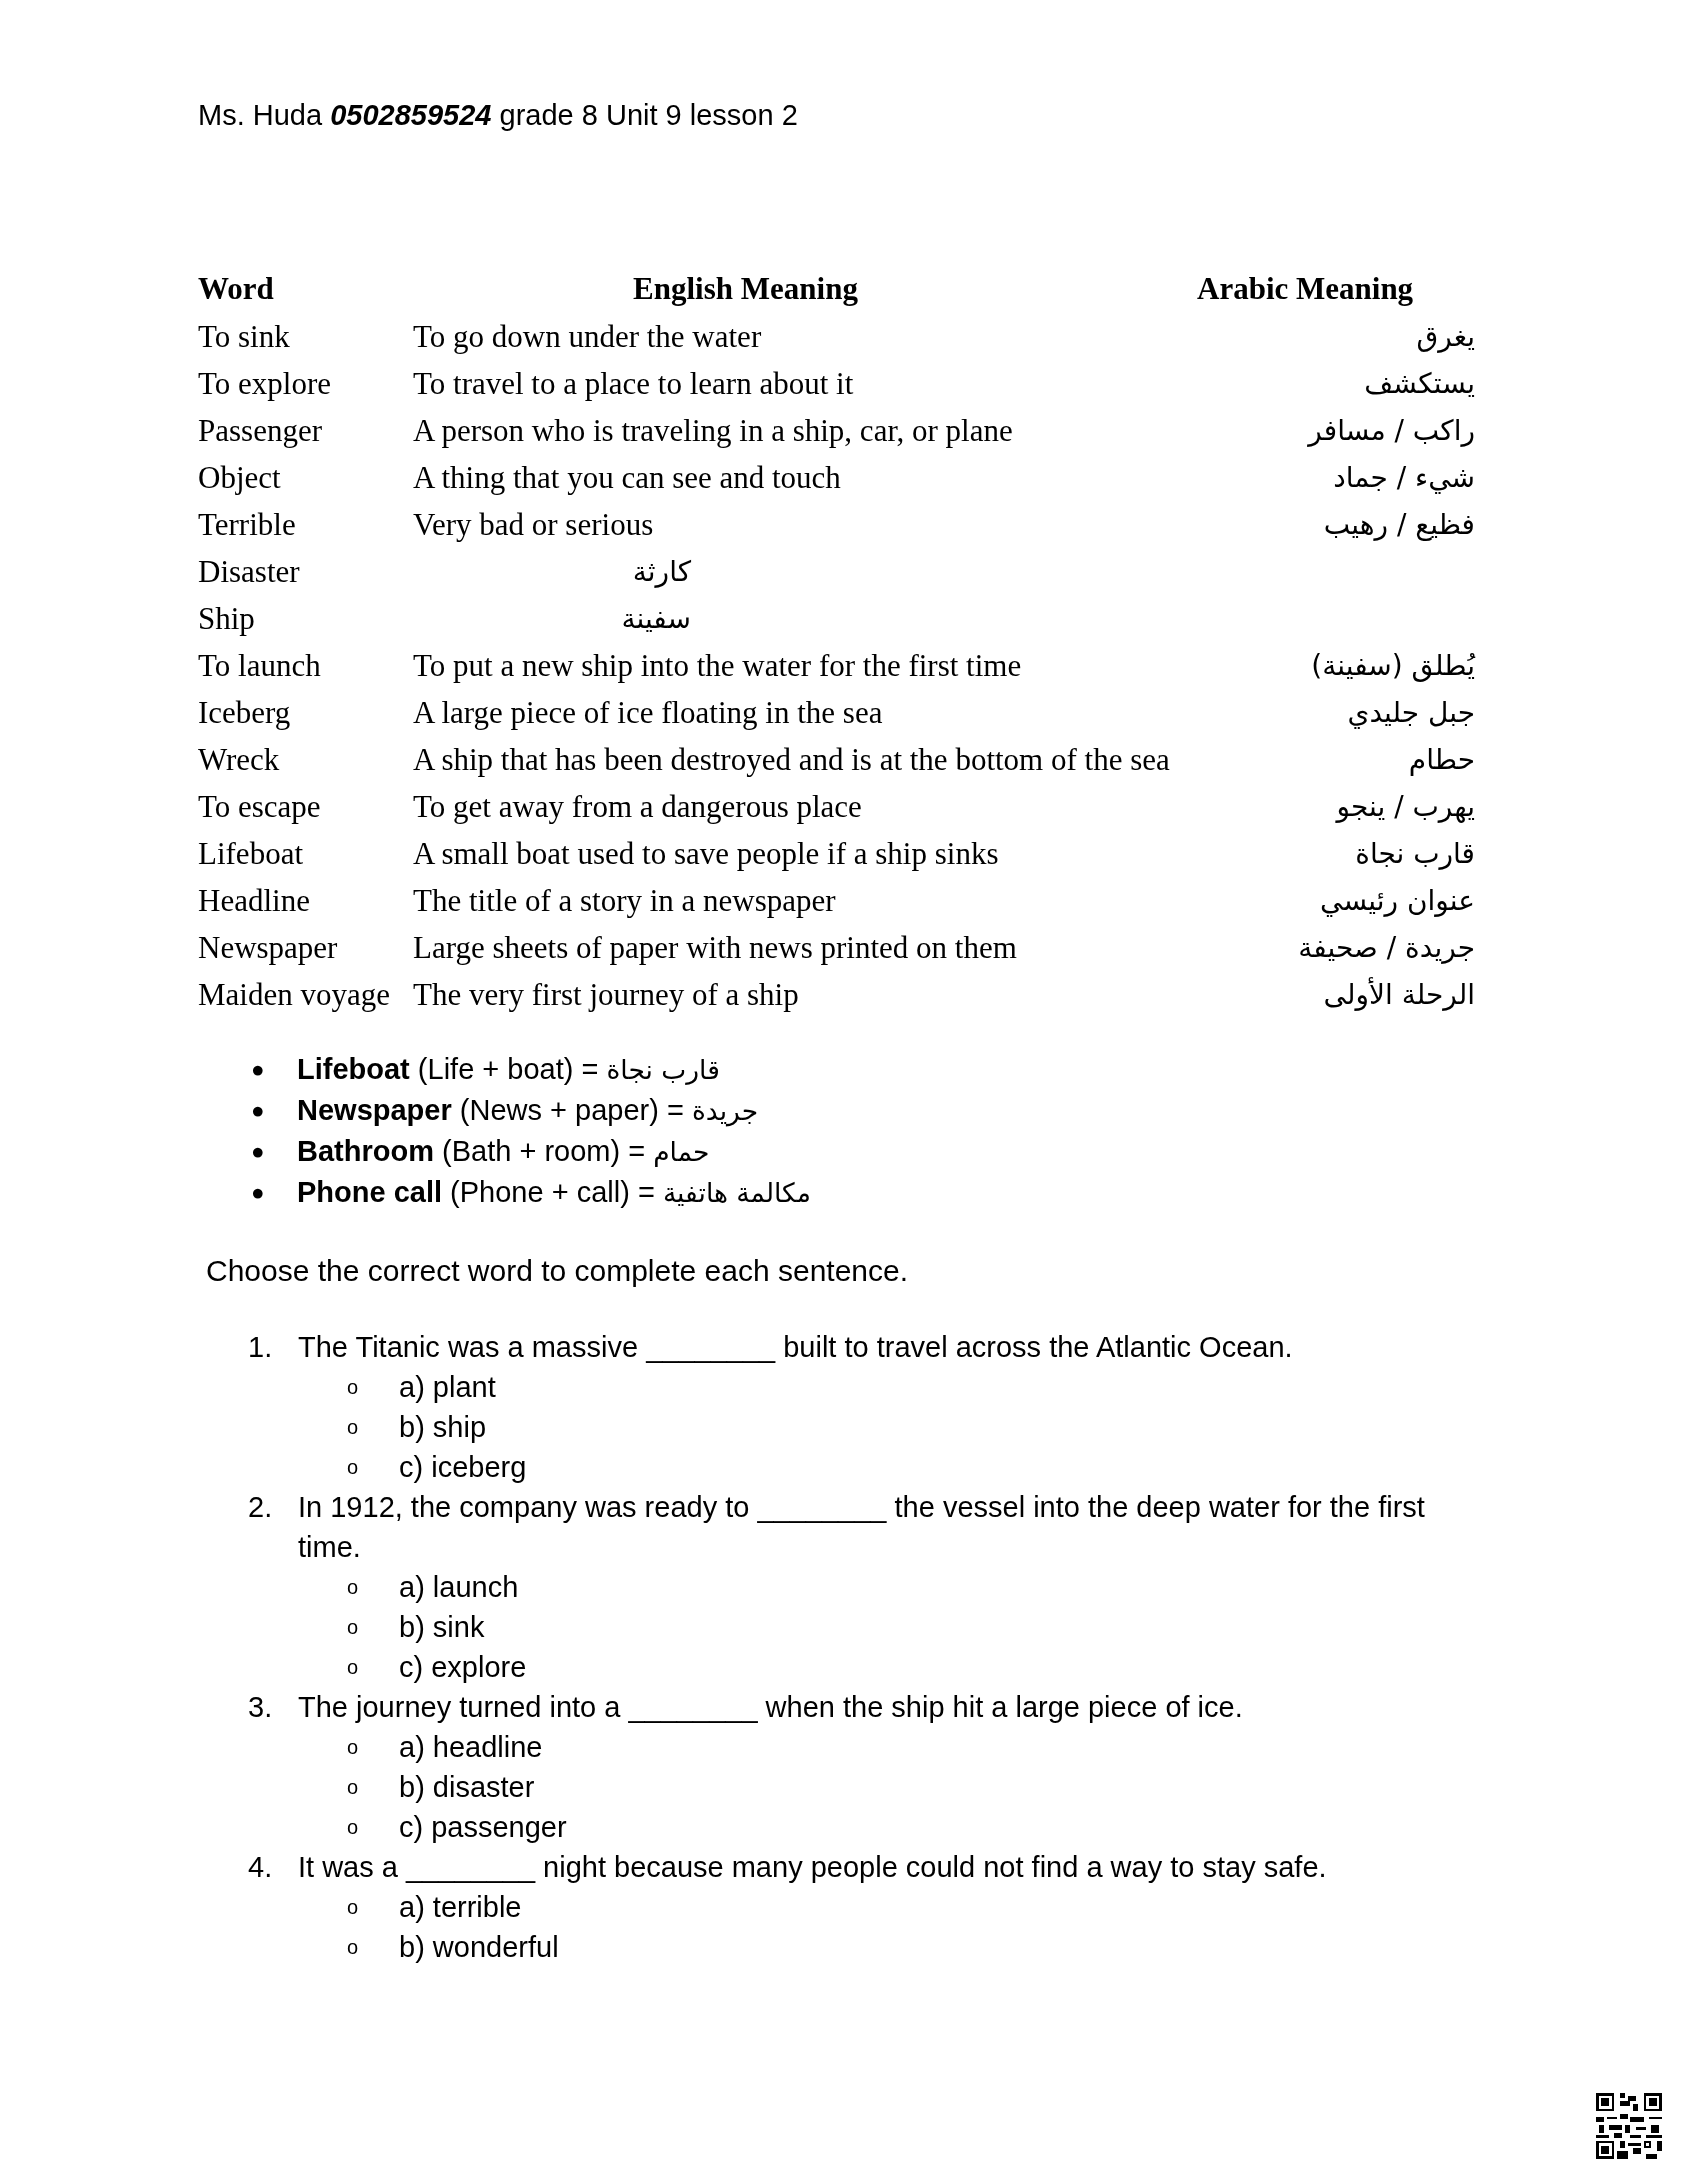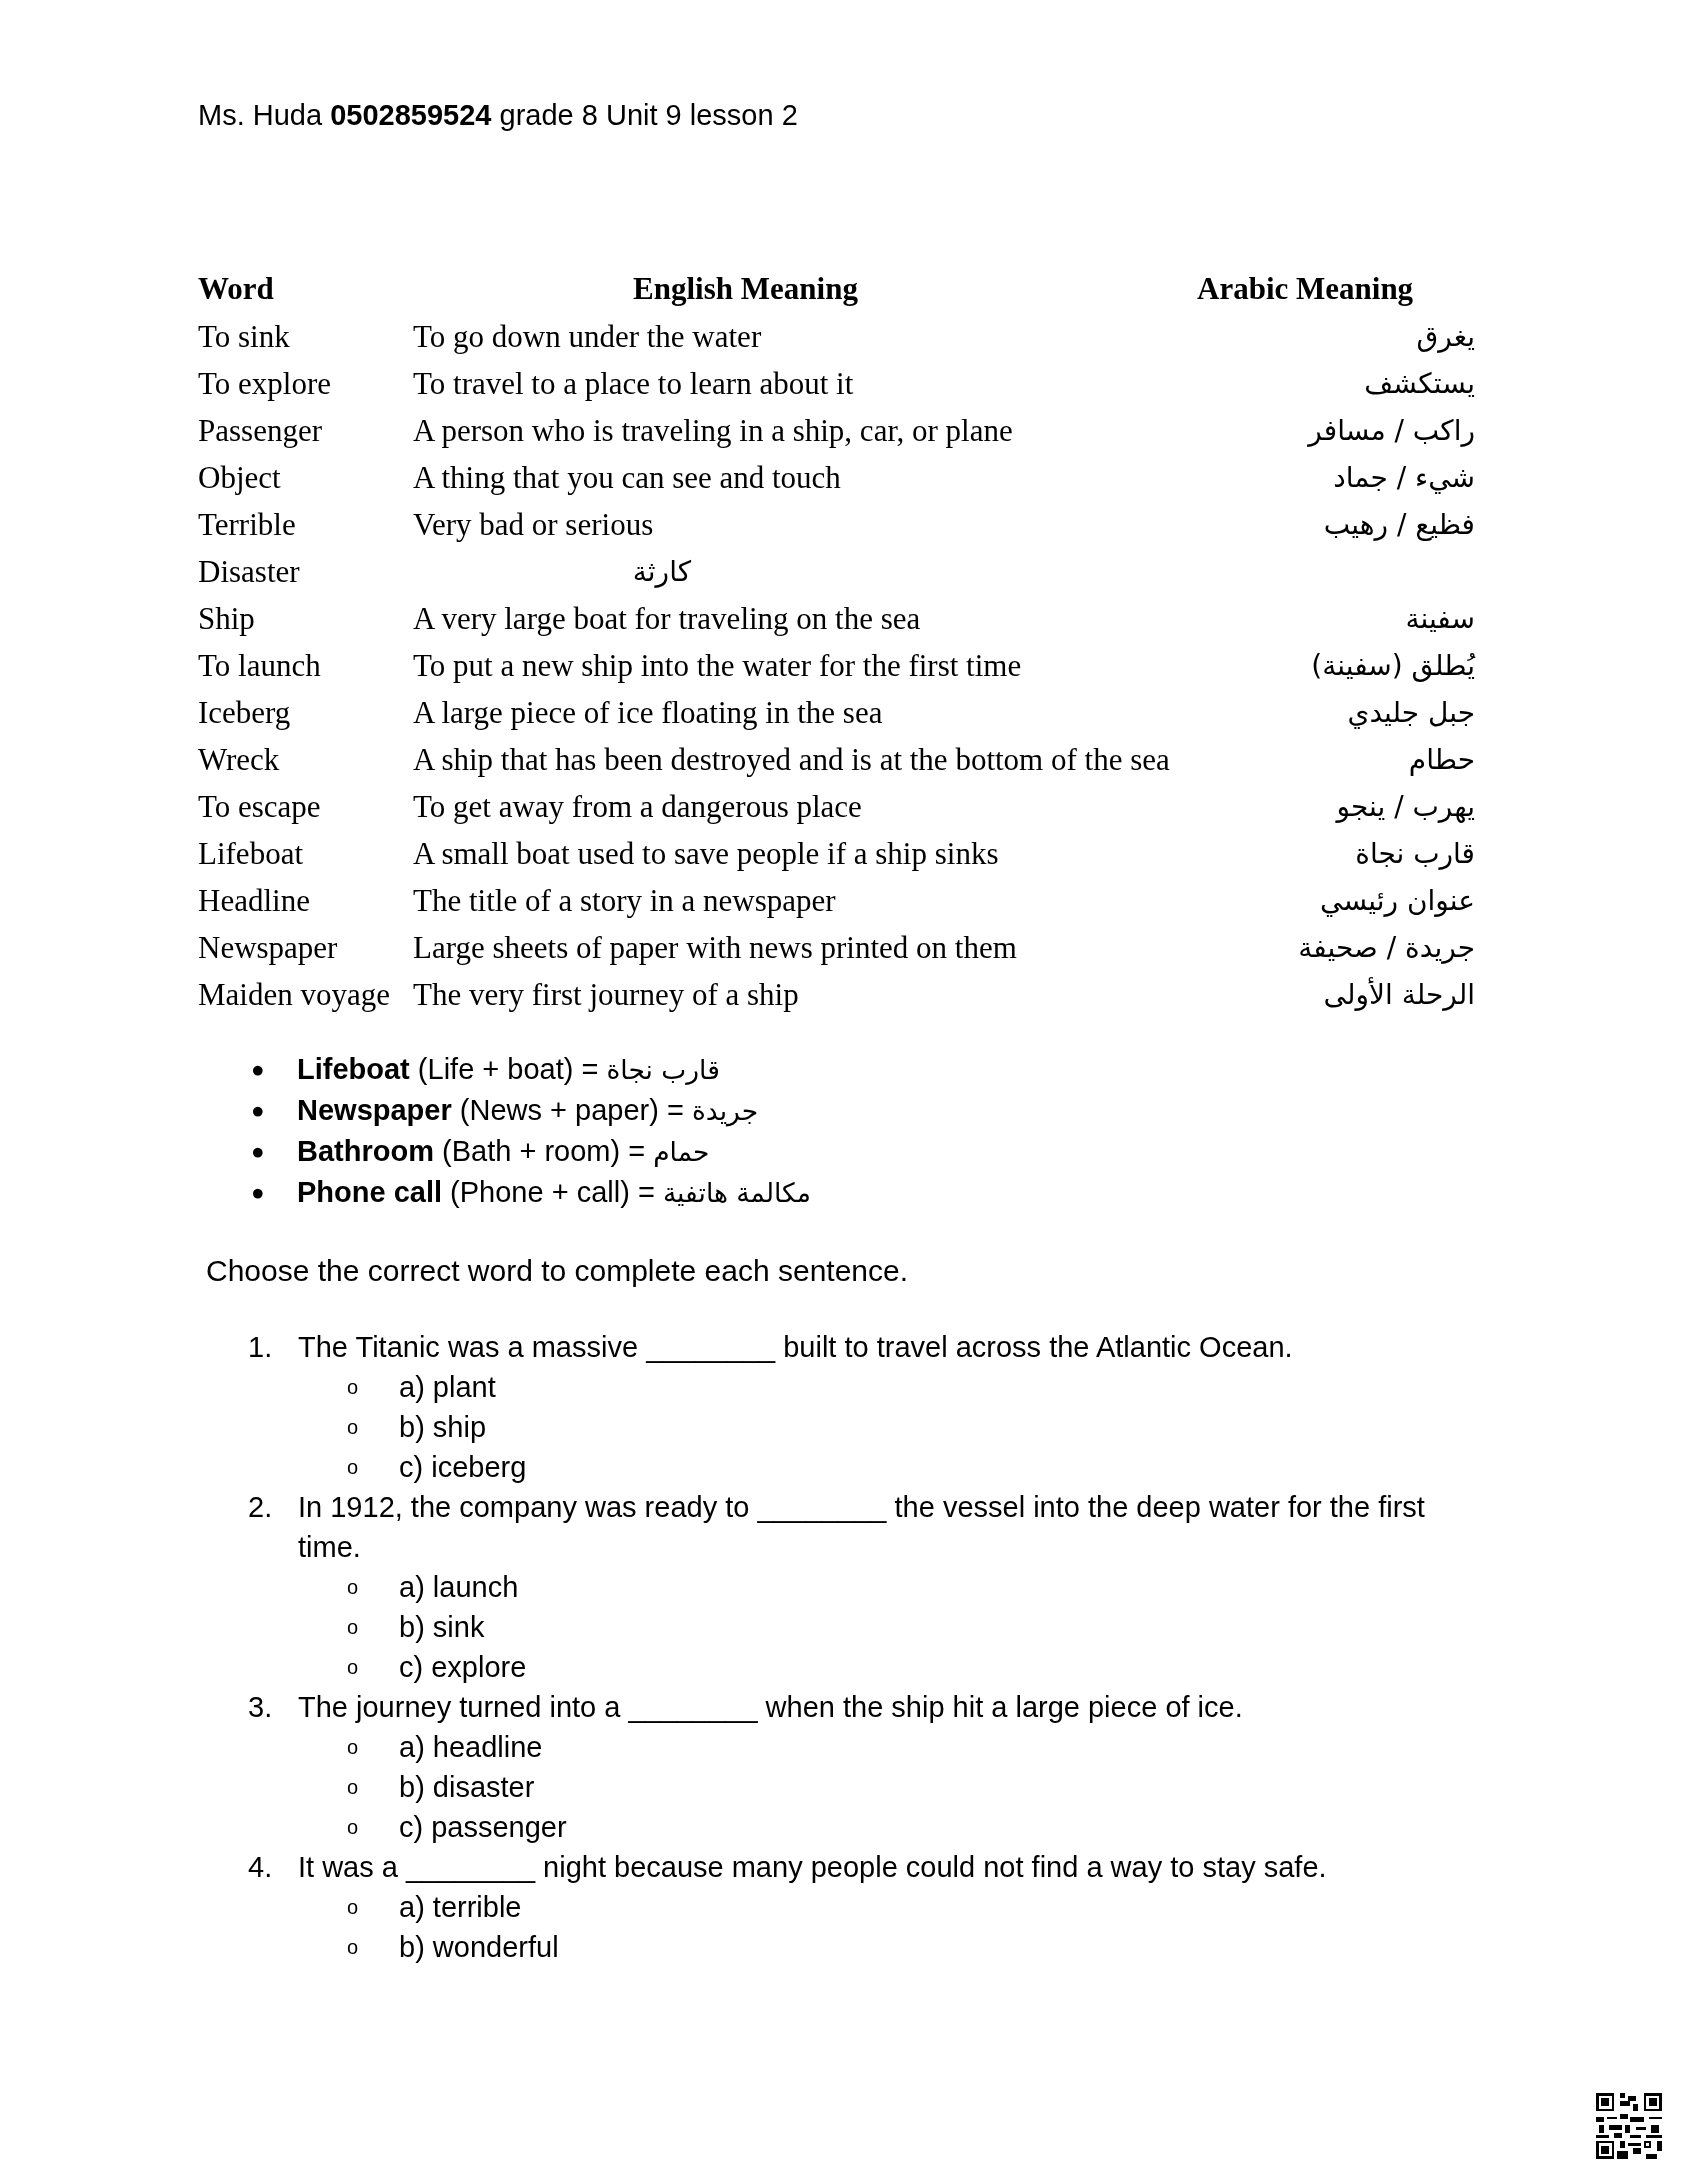--- a/index.html
+++ b/index.html
@@ -1,18 +1,18 @@
 <!DOCTYPE html>
 <html style="font-size:10.6px"><head>
 <meta charset="utf-8">
 <style>
   html, body { margin:0; padding:0; background:#ffffff; }
   body { width:1687px; height:2183px; position:relative; color:#000; overflow:hidden; }
   .page-header { position:absolute; left:198px; top:99px; font-family:"Liberation Sans", sans-serif; font-size:29px; }
-  .page-header b { font-weight:700; }
+  .page-header b { font-weight:700;font-style:italic; }
   .vocab { position:absolute; left:198px; top:265px; width:1277px; font-family:"Liberation Serif", serif; font-size:31px; }
   .vrow { display:flex; height:47px; align-items:center; }
   .vhead { font-weight:700; height:48px; }
   .c-word { width:215px; }
   .c-eng { flex:1; }
   .c-ar { width:278px; direction:rtl; font-family:"DejaVu Sans", sans-serif; font-size:28px; }
   .vhead .c-word { text-align:left; width:215px; padding-right:60px; box-sizing:border-box;font-family:Liberation Serif, serif; }
   .vhead .c-eng { text-align:center; padding-right:119px; }
   .vhead .c-ar { direction:ltr; font-family:"Liberation Serif", serif; font-size:31px; }
   .compounds { position:absolute; left:251px; top:1049px; font-family:"Liberation Sans", sans-serif; font-size:29px; list-style:none; margin:0; padding:0; }
@@ -68,21 +68,20 @@
         <div class="c-word">Terrible</div>
         <div class="c-eng">Very bad or serious</div>
         <div class="c-ar">فظيع / رهيب</div>
       </div>
       <div class="vrow">
         <div class="c-word">Disaster</div>
         <div class="c-ar">كارثة</div>
       </div>
       <div class="vrow">
         <div class="c-word">Ship</div>
-        <div class="c-eng">A very large boat for traveling on the sea</div>
         <div class="c-ar">سفينة</div>
       </div>
       <div class="vrow">
         <div class="c-word">To launch</div>
         <div class="c-eng">To put a new ship into the water for the first time</div>
         <div class="c-ar">يُطلق (سفينة)</div>
       </div>
       <div class="vrow">
         <div class="c-word">Iceberg</div>
         <div class="c-eng">A large piece of ice floating in the sea</div>

